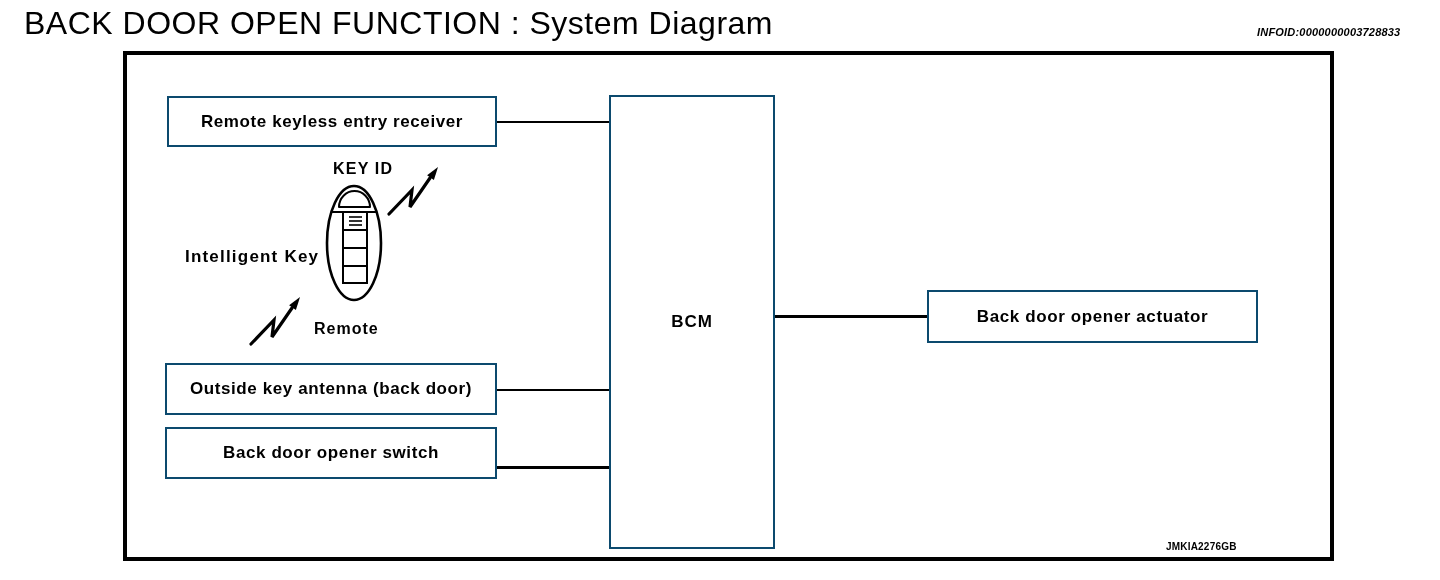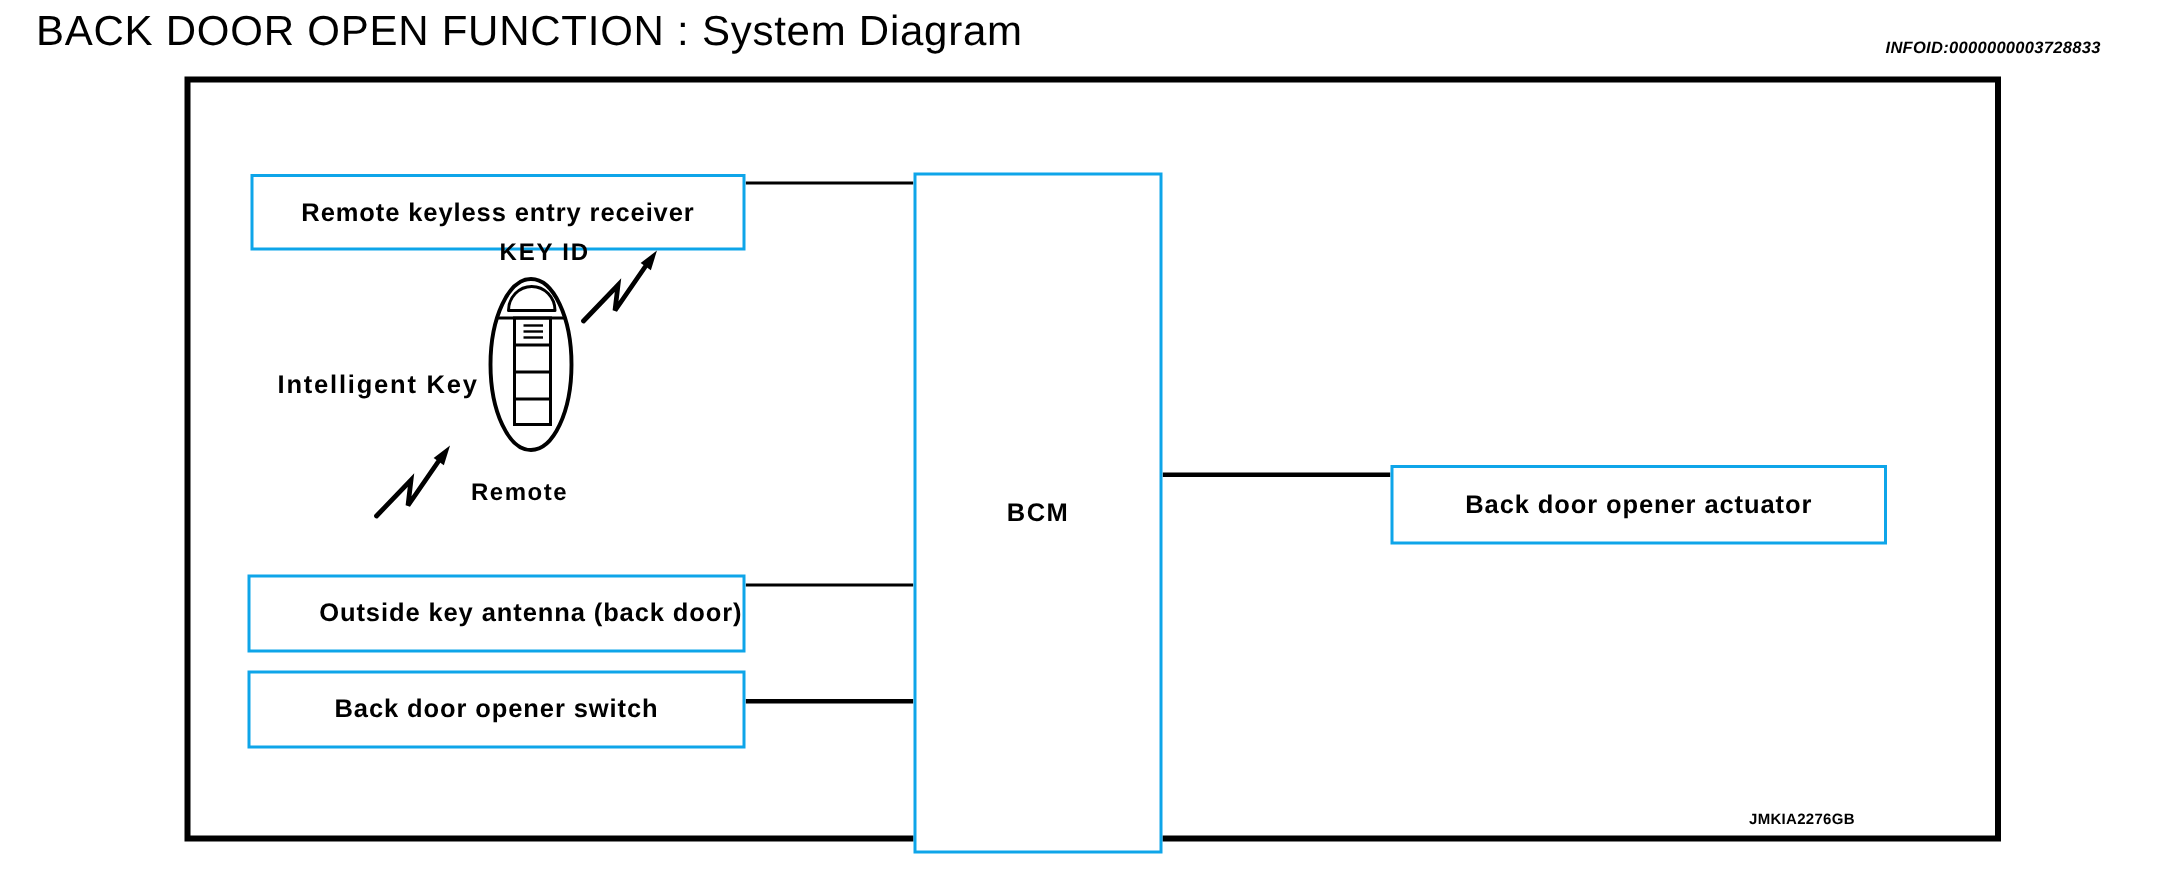--- a/index.html
+++ b/index.html
@@ -11,21 +11,21 @@
     position: relative;
     width: 1440px;
     height: 580px;
     background: #fff;
     overflow: hidden;
   }
   .page-title {
     position: absolute;
     left: 24px;
     top: 5px;
-    font-size: 28px;
+    font-size: 32px;
     font-weight: 400;
     letter-spacing: 0.5px;
     white-space: nowrap;
   }
   .infoid {
     position: absolute;
     left: 1257px;
     top: 26px;
     font-size: 11px;
     font-style: italic;
@@ -38,35 +38,34 @@
     left: 123px;
     top: 51px;
     width: 1211px;
     height: 510px;
     border: 4px solid #000;
     box-sizing: border-box;
     background: #fff;
   }
   .box {
     position: absolute;
-    border: 2px solid #0ea5e9;
+    border: 2px solid #0c4a6e;
     background: #fff;
     box-sizing: border-box;
     display: flex;
     align-items: center;
     justify-content: center;
     text-align: center;
     font-size: 17px;
     font-weight: 700;
     letter-spacing: 0.6px;
     white-space: nowrap;
-    margin-top: 20px;
   }
   .box-receiver { left: 167px; top: 96px;  width: 330px; height: 51px; }
-  .box-antenna  { left: 165px; top: 363px; width: 332px; height: 52px; justify-content: flex-end; }
+  .box-antenna  { left: 165px; top: 363px; width: 332px; height: 52px; }
   .box-switch   { left: 165px; top: 427px; width: 332px; height: 52px; }
   .box-bcm      { left: 609px; top: 95px;  width: 166px; height: 454px; letter-spacing: 1px; }
   .box-actuator { left: 927px; top: 290px; width: 331px; height: 53px; }
   .line { position: absolute; background: #000; }
   .line-receiver { left: 497px; top: 121px; width: 112px; height: 2px; }
   .line-antenna  { left: 497px; top: 389px; width: 112px; height: 2px; }
   .line-switch   { left: 497px; top: 466px; width: 112px; height: 3px; }
   .line-actuator { left: 775px; top: 315px; width: 152px; height: 3px; }
   .lbl {
     position: absolute;

